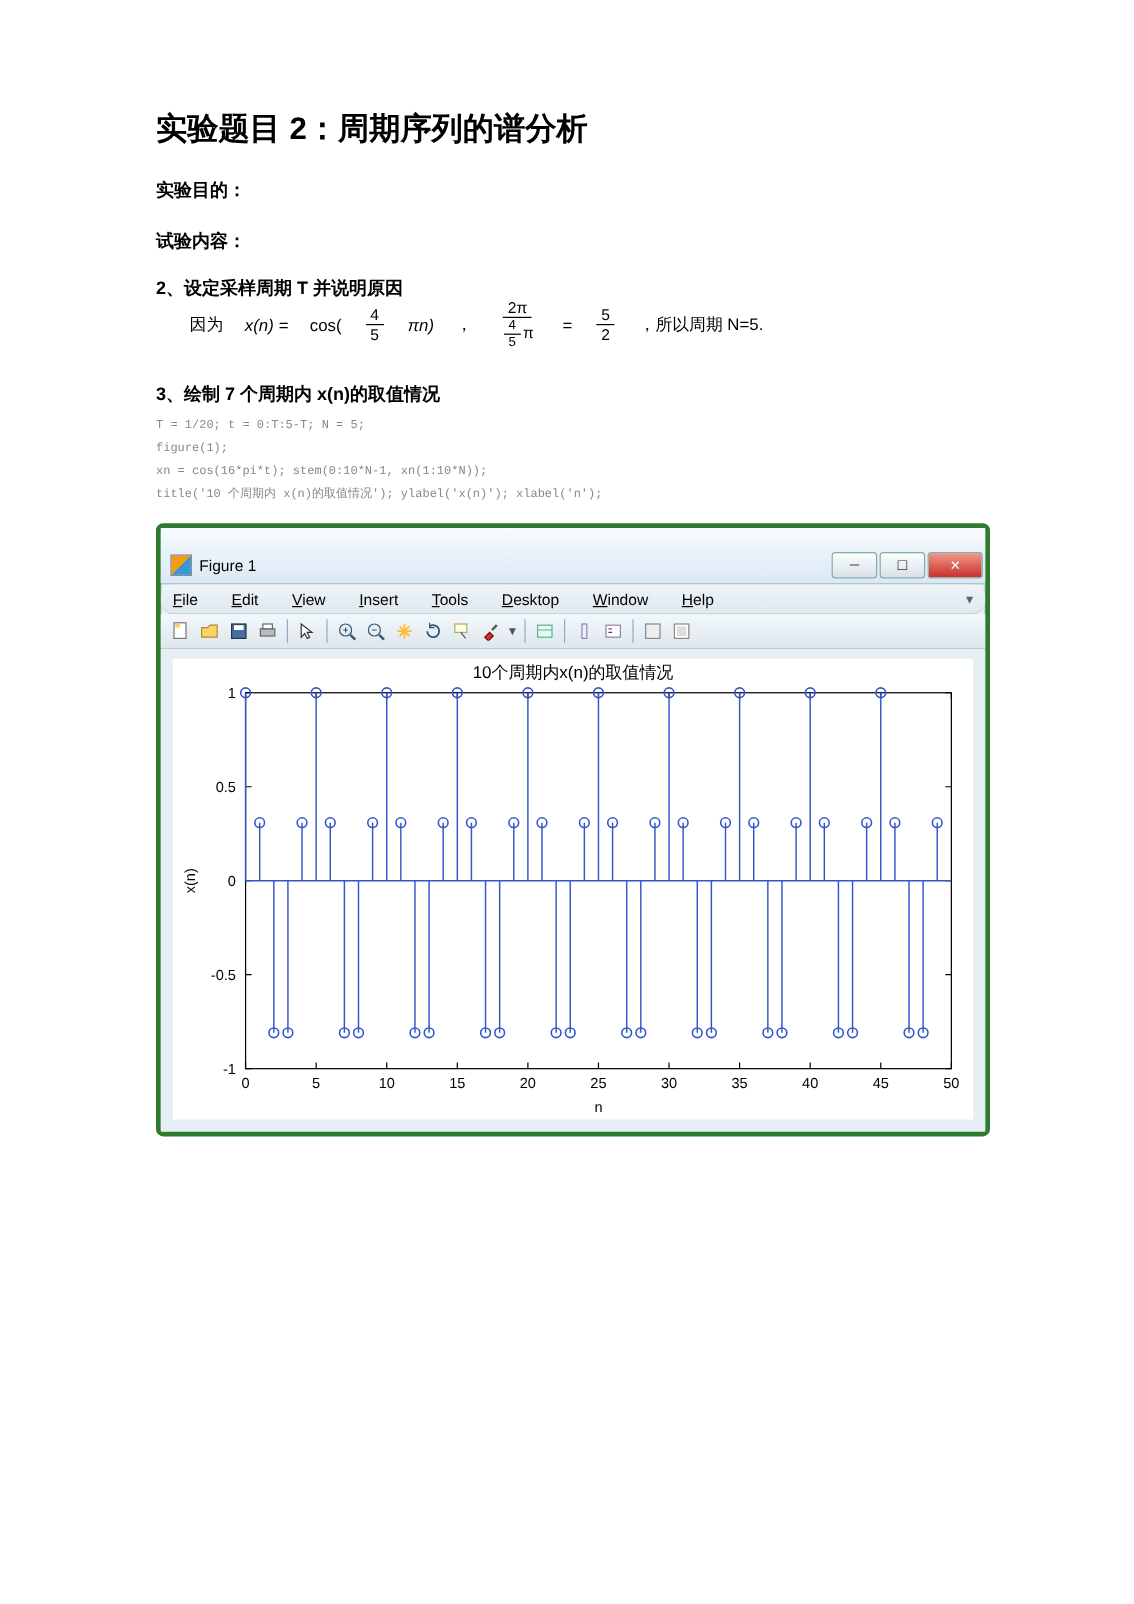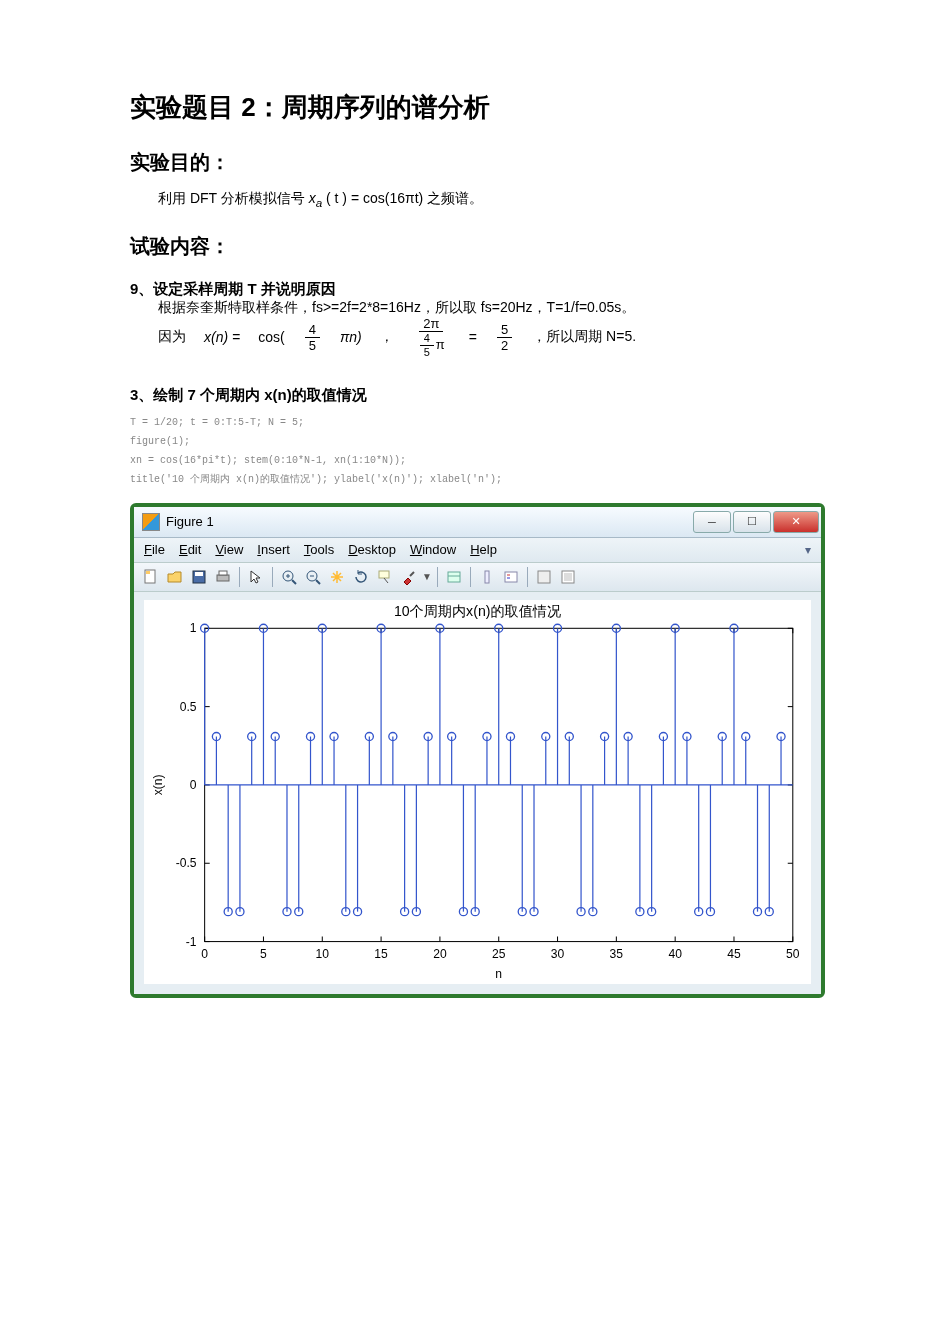--- a/index.html
+++ b/index.html
@@ -1,68 +1,59 @@
 <!DOCTYPE html>
 <html><head>
 <meta charset="utf-8">
 <style>
 html,body{margin:0;padding:0;background:#fff;font-family:"Microsoft YaHei","SimSun",Arial,sans-serif;color:#000;}
 .page{width:945px;min-height:1337px;margin:0 auto;padding:90px 120px 40px 130px;box-sizing:border-box;}
 h1{font-size:26px;font-weight:700;margin:0 0 18px 0;}
-h2{font-size:20px;font-weight:700;margin:24px 0 10px 0;}
+h2{font-size:15px;font-weight:700;margin:24px 0 10px 0;}
 .purpose-text{font-size:14px;margin-left:2em;}
 .item-head{font-size:15px;font-weight:700;margin-top:20px;}
 .indent{margin-left:2em;font-size:14px;}
 .eq-row{margin-left:2em;font-size:14px;display:flex;align-items:center;gap:18px;flex-wrap:wrap;}
 .frac{display:inline-flex;flex-direction:column;align-items:center;vertical-align:middle;font-size:13px;line-height:1;margin:0 2px;}
 .frac .num{border-bottom:1px solid #000;padding:0 4px 1px 4px;}
 .frac .den{padding:1px 4px 0 4px;}
 .frac .den .frac{font-size:11px;}
 pre.code{font-family:"Courier New",monospace;color:#888;font-size:10px;margin:8px 0 14px 0;white-space:pre-wrap;line-height:1.9;}
 .fig-window{border:4px solid #2e7a2e;border-radius:6px;background:linear-gradient(#eef4f8,#e3ebf1);box-shadow:0 0 2px rgba(0,0,0,.4) inset;}
-.titlebar{height:30px;background:linear-gradient(#f7fbff,#dbe8f3);display:flex;align-items:center;justify-content:space-between;padding:0 2px 0 8px;border-bottom:1px solid #a7b9c7;}
+.titlebar{height:30px;background:linear-gradient(#f7fbff,#dbe8f3);display:flex;align-items:center;justify-content:space-between;padding:16px 2px 0 8px;border-bottom:1px solid #a7b9c7;}
 .titlebar-left{display:flex;align-items:center;gap:6px;font-size:13px;color:#000;}
 .mat-icon{width:16px;height:16px;background:linear-gradient(135deg,#f39c12 50%,#3498db 50%);border:1px solid #888;}
 .win-btns{display:flex;gap:0;}
 .win-btn{width:36px;height:20px;display:flex;align-items:center;justify-content:center;font-size:11px;color:#333;background:linear-gradient(#fdfdfd,#d8e2ea);border:1px solid #8aa;border-radius:3px;margin-left:2px;}
 .win-btn.close{background:linear-gradient(#e98,#c9302c);color:#fff;width:44px;}
-.menubar{height:24px;display:flex;align-items:center;gap:14px;padding:0 10px;font-size:13px;color:#000;background:linear-gradient(#eef4f8,#dfe9f0);border-bottom:1px solid #bcc;}
+.menubar{height:24px;display:flex;align-items:center;gap:28px;padding:0 10px;font-size:13px;color:#000;background:linear-gradient(#eef4f8,#dfe9f0);border-bottom:1px solid #bcc;border-radius:11px;}
 .menubar span u{text-decoration:underline;}
 .menubar .chev{margin-left:auto;font-size:12px;color:#568;}
 .toolbar{height:28px;display:flex;align-items:center;gap:2px;padding:0 6px;background:linear-gradient(#f3f7fb,#dde7ee);border-bottom:1px solid #bcc;}
 .tb-ico{width:20px;height:20px;display:flex;align-items:center;justify-content:center;border:1px solid transparent;border-radius:2px;}
 .tb-sep{width:1px;height:20px;background:#9ab;margin:0 3px;}
 .plot-area{background:#e6eef3;padding:8px 10px 10px 10px;}
 svg.plot{background:#fff;display:block;width:100%;height:auto;}
 .axis-line{stroke:#000;stroke-width:1;}
 .stem-line{stroke:#3355cc;stroke-width:1.2;}
 .stem-dot{fill:none;stroke:#3355cc;stroke-width:1.3;}
 .axis-lbl{font-size:12px;fill:#000;}
 .plot-title{font-size:14px;fill:#000;}
 </style>
 </head>
 <body>
 <div class="page">
 
 <h1>实验题目 2：周期序列的谱分析</h1>
 
 <h2>实验目的：</h2>
-<p class="purpose-text">
-  <span>利用 DFT 分析模拟信号 </span>
-  <i><span>x</span><sub>a</sub></i>
-  <span>( t )</span>
-  <span> = </span>
-  <span>cos(16πt)</span>
-  <span> 之频谱。</span>
-</p>
 
 <h2>试验内容：</h2>
 
-<div class="item-head">9、设定采样周期 T 并说明原因</div>
-<div class="indent">根据奈奎斯特取样条件，fs&gt;=2f=2*8=16Hz，所以取 fs=20Hz，T=1/f=0.05s。</div>
+<div class="item-head">2、设定采样周期 T 并说明原因</div>
 
 <div class="eq-row">
   <span>因为 </span>
   <i><span>x(n) = </span></i>
   <span>cos(</span>
   <span class="frac">
     <span class="num">4</span>
     <span class="den">5</span>
   </span>
   <i><span>πn)</span></i>

